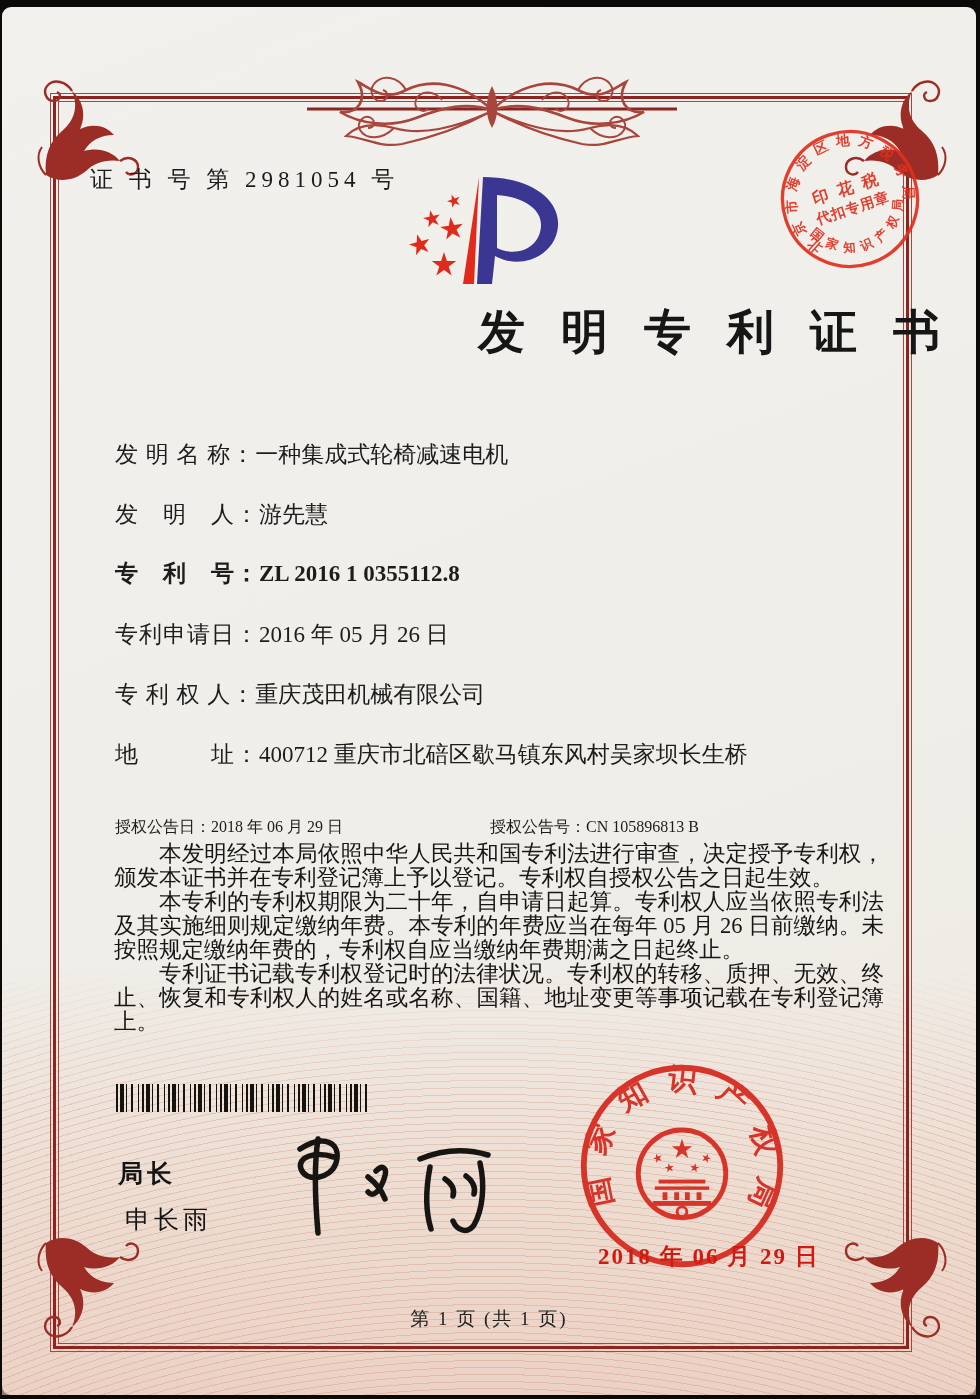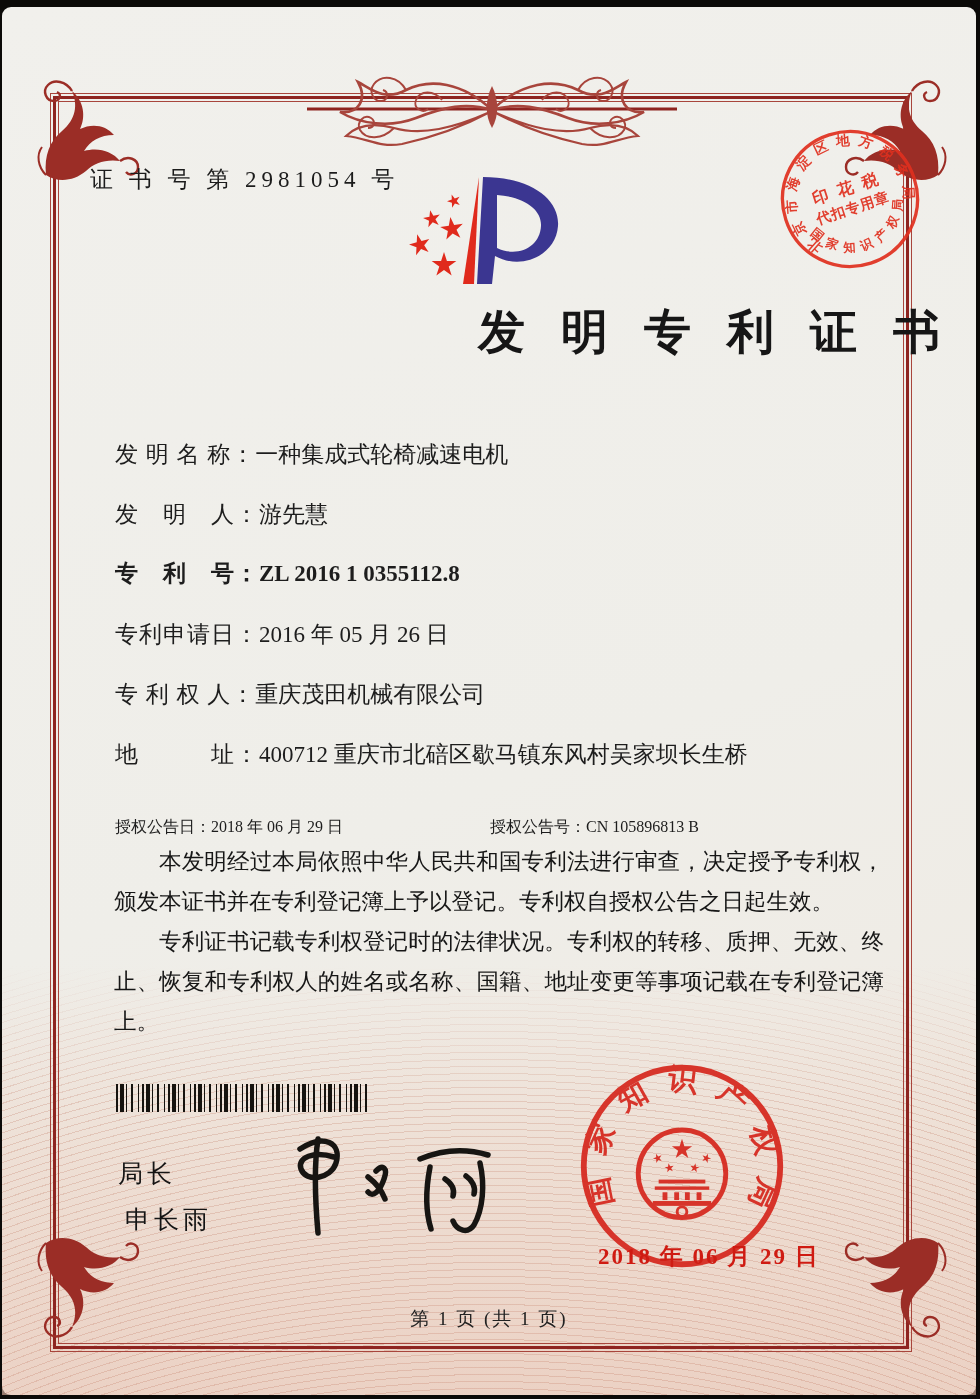--- a/index.html
+++ b/index.html
@@ -45,35 +45,35 @@
     font-size:47px;font-weight:bold;color:#161616;letter-spacing:36px;padding-left:36px;
   }
   .field{position:absolute;left:113px;font-size:23px;color:#1d1d1d;white-space:nowrap;}
   .field .lab{letter-spacing:1px;}
   .f0{top:432px;} .f1{top:492px;} .f2{top:551px;font-weight:bold;} .f3{top:612px;} .f4{top:672px;} .f5{top:732px;}
   .grant{position:absolute;left:113px;top:810px;font-size:16px;color:#1d1d1d;white-space:nowrap;}
   .grant .col2{position:absolute;left:375px;top:0;}
 
   .body-text{
     position:absolute;left:112px;top:835px;width:770px;
-    font-size:22.5px;line-height:40px;color:#161616;
+    font-size:22.5px;line-height:24px;color:#161616;
     text-align:justify;text-justify:inter-ideograph;
   }
   .body-text p{margin:0;text-indent:2em;}
 
   .barcode{
     position:absolute;left:114px;top:1077px;width:252px;height:28px;
     background:repeating-linear-gradient(90deg,
       #16130f 0 2px,transparent 2px 4px,
       #16130f 4px 8px,transparent 8px 10px,
       #16130f 10px 11px,transparent 11px 15px,
       #16130f 15px 17px,transparent 17px 22px,
       #16130f 22px 23px,transparent 23px 26px);
   }
-  .officer-title{position:absolute;left:116px;top:1150px;font-size:25px;color:#141414;letter-spacing:4px;}
+  .officer-title{position:absolute;left:116px;top:1150px;font-size:25px;color:#141414;letter-spacing:4px;font-weight:bold;}
   .officer-name{position:absolute;left:116px;top:1196px;font-size:25px;color:#141414;letter-spacing:4px;margin-left:7px;}
   .signature{position:absolute;left:252px;top:1112px;width:260px;height:130px;}
 
   .big-seal{position:absolute;left:573px;top:1052px;width:214px;height:214px;opacity:.93;}
   .seal-date{
     position:absolute;left:596px;top:1234px;font-size:23px;color:#cf1b12;
     letter-spacing:2px;white-space:nowrap;font-weight:bold;z-index:5;
   }
   .footer{position:absolute;left:0;right:0;top:1299px;text-align:center;font-size:19px;letter-spacing:2px;color:#222;}
   svg text{font-family:"Liberation Serif","DejaVu Serif",serif;}
@@ -171,20 +171,21 @@
   <div class="field f4"><span class="lab">专 利 权 人：</span><span>重庆茂田机械有限公司</span></div>
   <div class="field f5"><span class="lab">地　　　址：</span><span>400712 重庆市北碚区歇马镇东风村吴家坝长生桥</span></div>
 
   <div class="grant">
     <span>授权公告日：</span><span>2018 年 06 月 29 日</span>
     <span class="col2"><span>授权公告号：</span><span>CN 105896813 B</span></span>
   </div>
 
   <div class="body-text">
     <p>本发明经过本局依照中华人民共和国专利法进行审查，决定授予专利权，颁发本证书并在专利登记簿上予以登记。专利权自授权公告之日起生效。</p>
+    <p>本专利的专利权期限为二十年，自申请日起算。专利权人应当依照专利法及其实施细则规定缴纳年费。本专利的年费应当在每年 05 月 26 日前缴纳。未按照规定缴纳年费的，专利权自应当缴纳年费期满之日起终止。</p>
     <p>专利证书记载专利权登记时的法律状况。专利权的转移、质押、无效、终止、恢复和专利权人的姓名或名称、国籍、地址变更等事项记载在专利登记簿上。</p>
   </div>
 
   <div class="barcode"></div>
 
   <div class="officer-title">局长</div>
   <div class="officer-name">申长雨</div>
 
   <svg class="signature" viewBox="0 0 260 130">
     <g fill="none" stroke="#171512" stroke-width="5.5" stroke-linecap="round">

